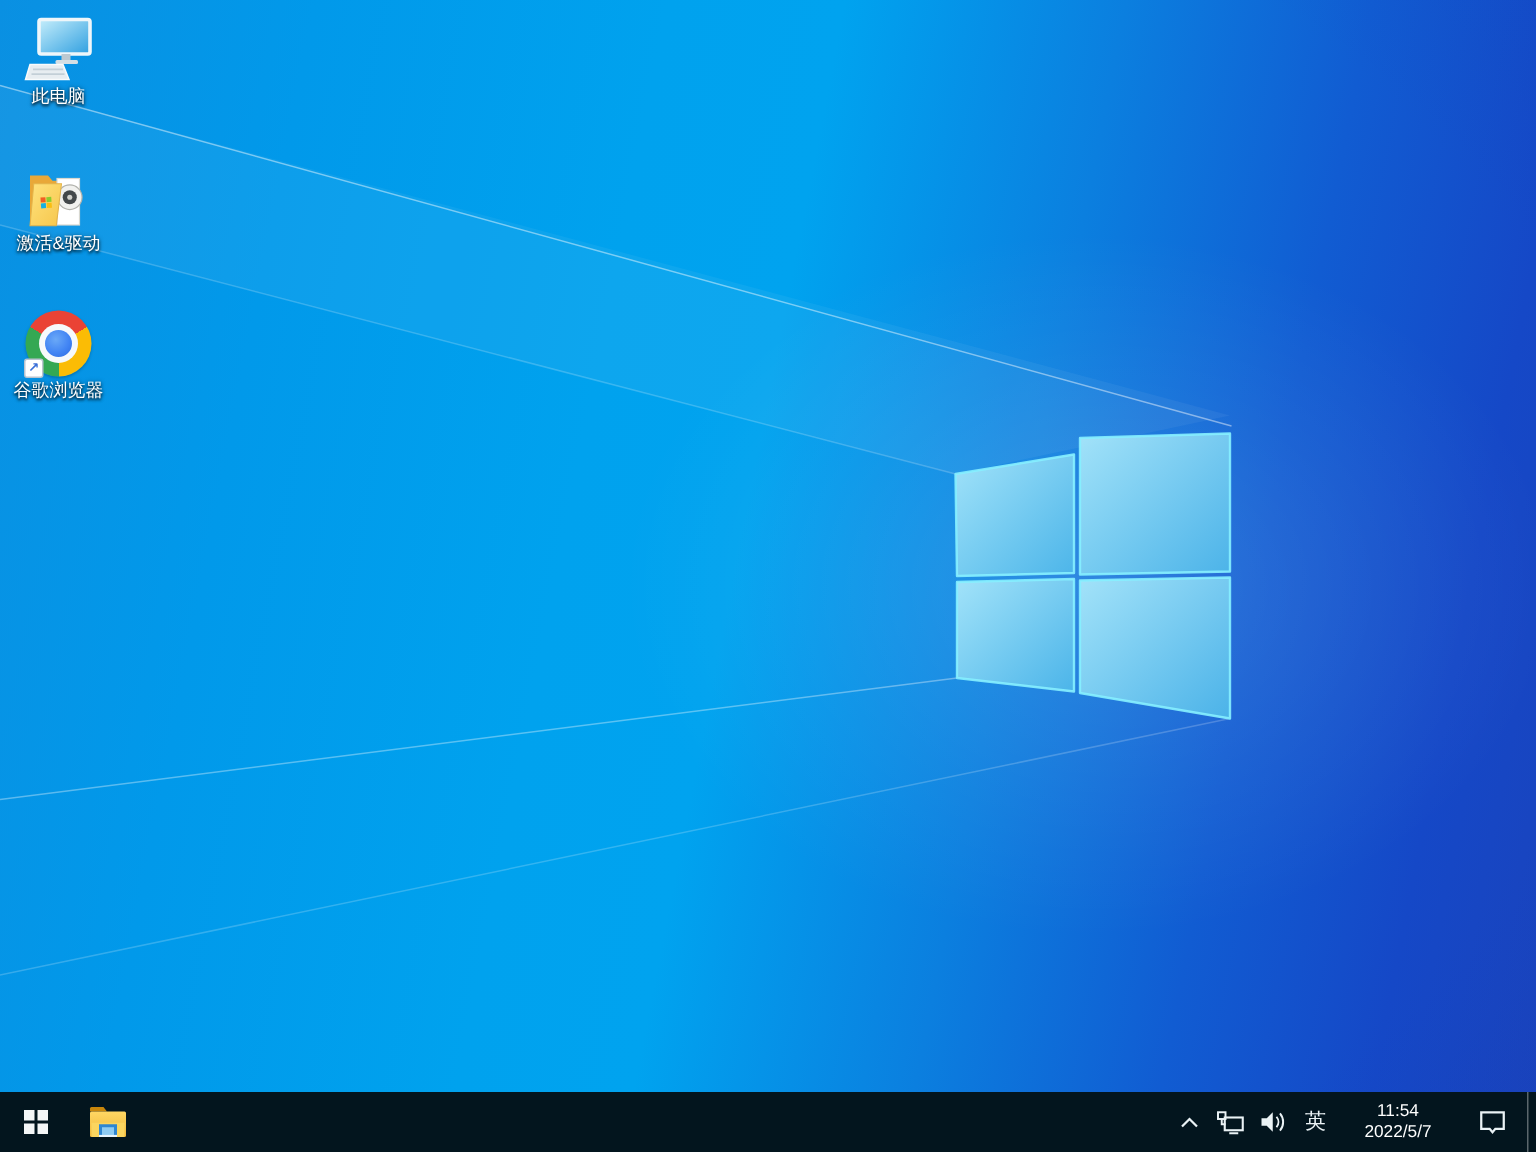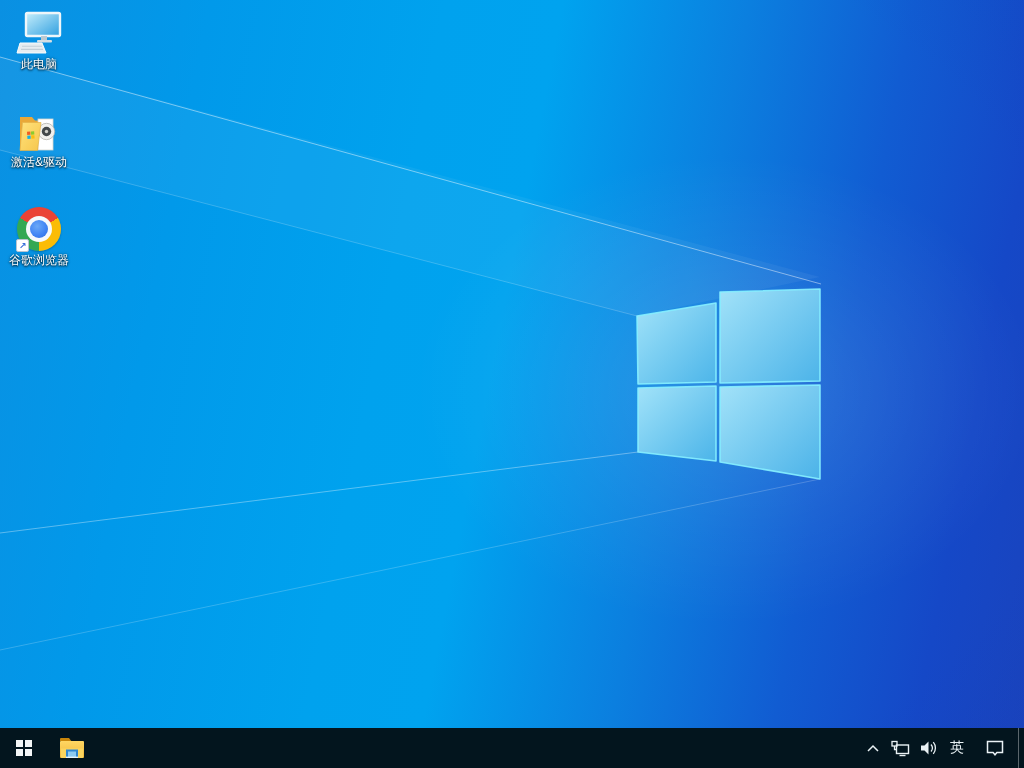--- a/index.html
+++ b/index.html
@@ -230,20 +230,24 @@
           <polygon points="2,5.5 5.5,5.5 9.5,1.5 9.5,14.5 5.5,10.5 2,10.5" fill="#eaf2f5"></polygon>
           <path d="M12 4.5 A5.5 5.5 0 0 1 12 11.5" fill="none" stroke="#eaf2f5" stroke-width="1.3"></path>
           <path d="M14.3 2.2 A9 9 0 0 1 14.3 13.8" fill="none" stroke="#eaf2f5" stroke-width="1.3"></path>
         </svg>
       </div>
 
       <div class="tray-btn ime">
         <span>英</span>
       </div>
 
+      <div class="clock">
+        <span>11:54</span>
+        <span>2022/5/7</span>
+      </div>
 
       <div class="tray-btn action-center">
         <svg viewBox="0 0 24 24" width="24" height="24">
           <path d="M4.5 5.5 h15 v11 h-5.6 l-1.9 2.3 -1.9 -2.3 H4.5 Z" fill="none" stroke="#eaf2f5" stroke-width="1.5"></path>
         </svg>
       </div>
 
       <div class="show-desktop"></div>
 
     </div>

